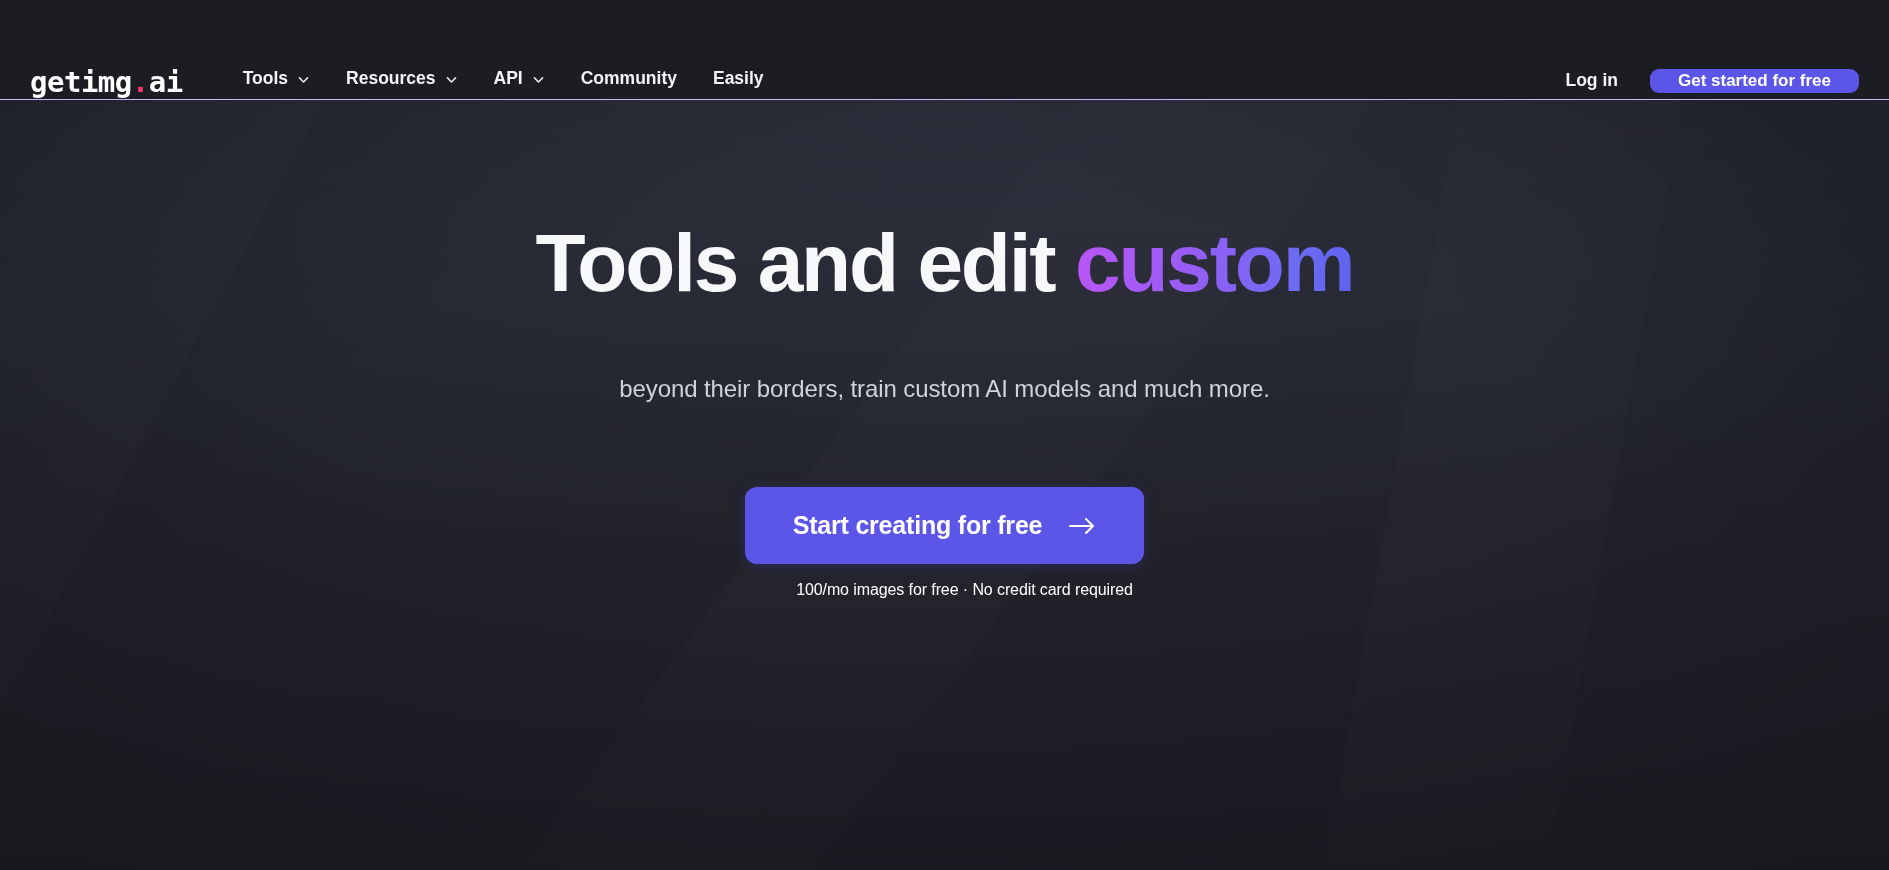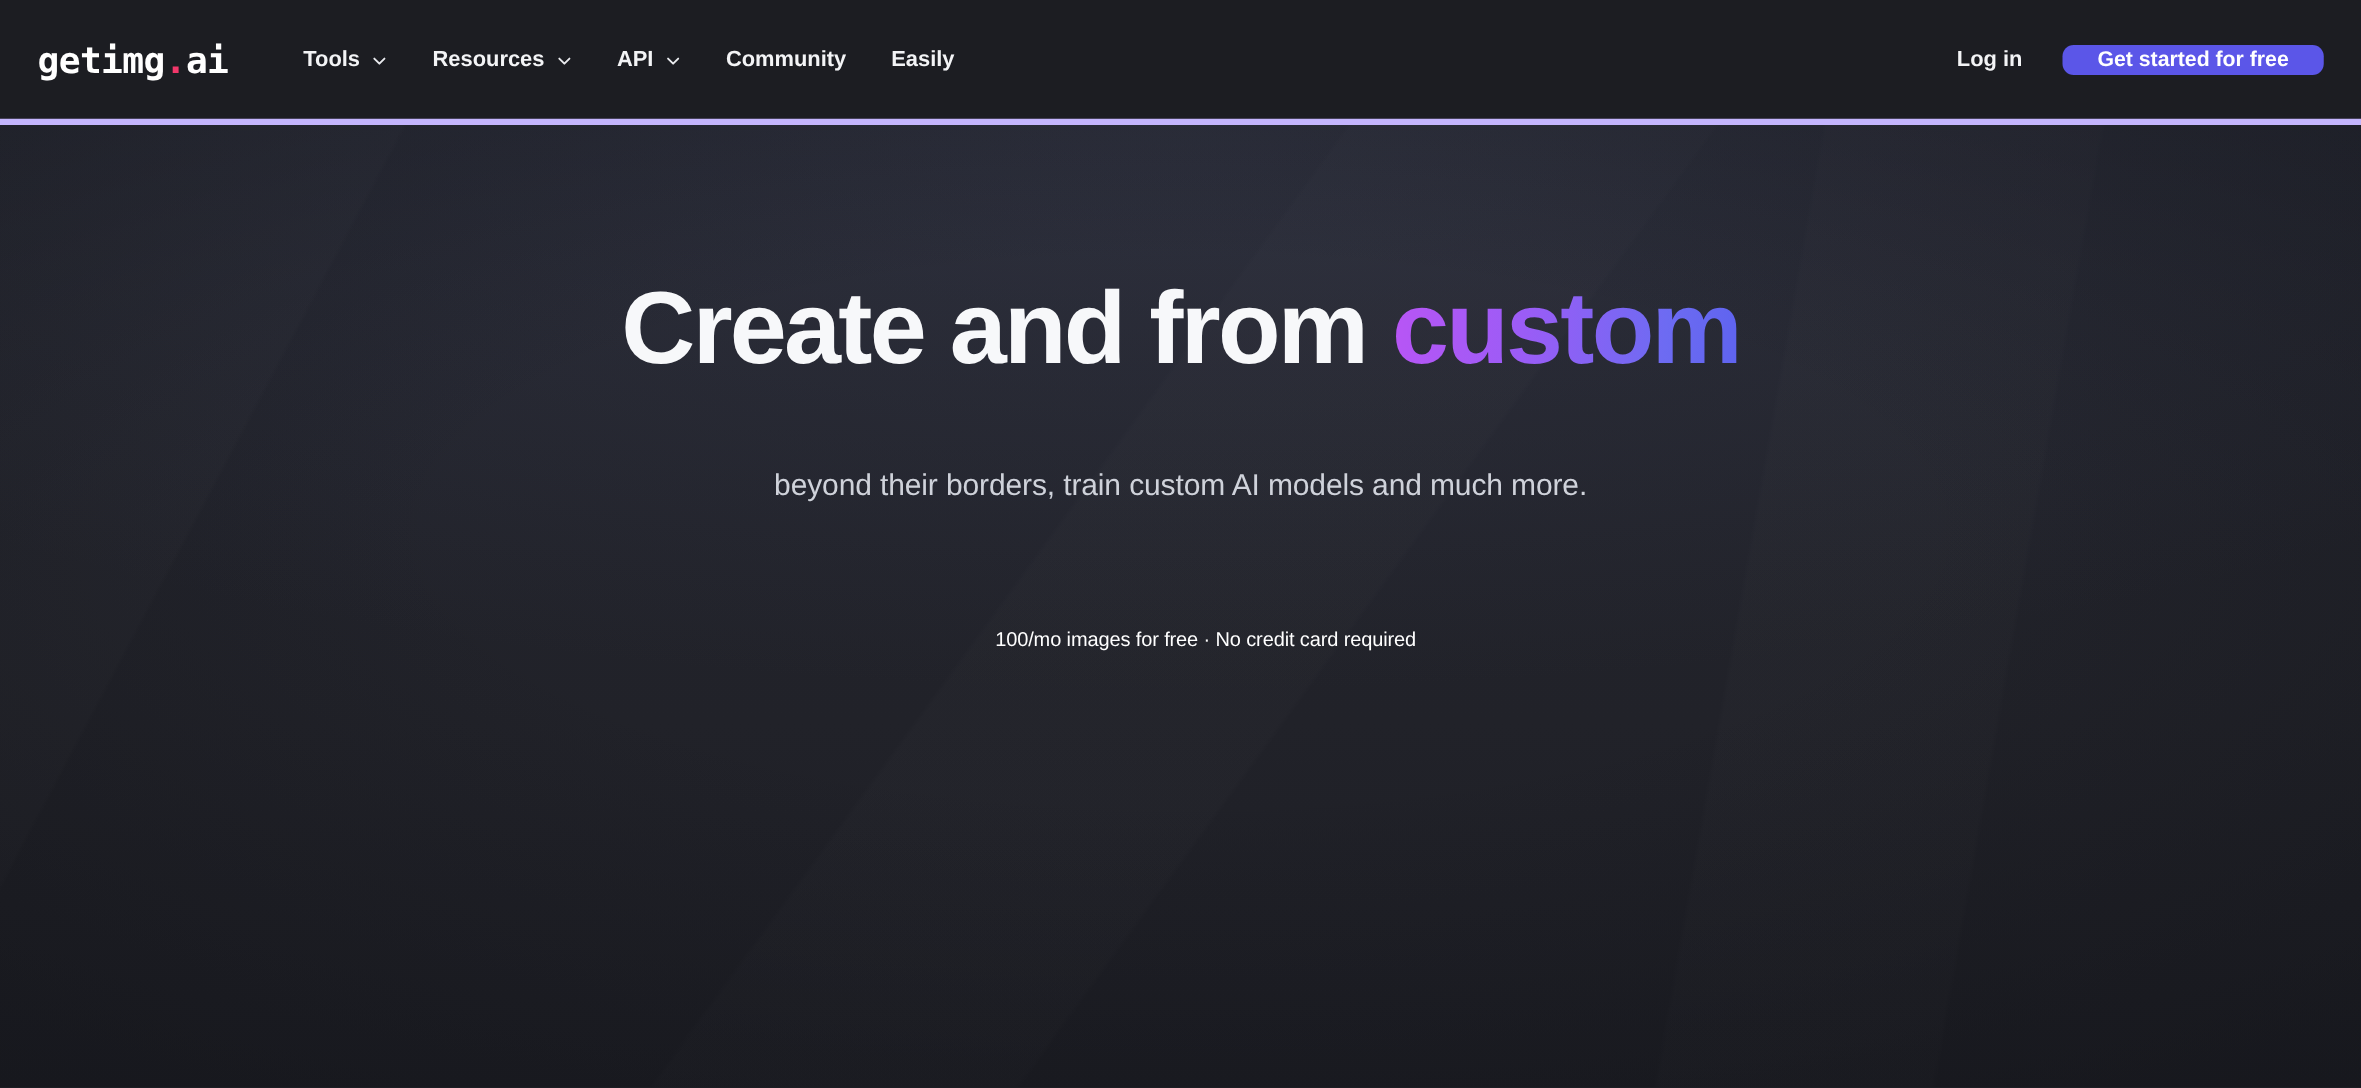--- a/index.html
+++ b/index.html
@@ -11,23 +11,23 @@
     background: #1b1c21;
     font-family: "Liberation Sans", sans-serif;
     -webkit-font-smoothing: antialiased;
   }
 
   
   .site-header {
     position: relative;
     height: 100px;
     background: #1c1d22;
-    border-bottom: 5px solid #c4b5fd;
-    display: flex;
-    align-items: center;
+    border-bottom: 1px solid #c4b5fd;
+    display: flex;
+    align-items: flex-end;
     padding: 0 30px 0 30px;
     z-index: 5;
   }
 
   .brand {
     font-family: "DejaVu Sans Mono", "Liberation Mono", monospace;
     font-size: 29px;
     font-weight: 700;
     letter-spacing: -0.5px;
     color: #ffffff;
@@ -254,29 +254,37 @@
 </header>
 
 <section class="hero">
 
   <div class="hero-bg"></div>
   <div class="hero-vignette"></div>
 
   <div class="hero-inner">
 
     <h1 class="headline">
-      <span class="line"><span>Create and from </span><span class="grad">custom</span></span>
+      <span class="line"><span>Tools and edit </span><span class="grad">custom</span></span>
     </h1>
 
     <p class="subhead">
       <span class="line">beyond their borders, train custom AI models and much more.</span>
     </p>
 
     <div class="cta-wrap">
 
+      <button class="btn-cta">
+        <span>Start creating for free</span>
+        <span class="arrow">
+          <svg width="28" height="20" viewBox="0 0 28 20" fill="none" xmlns="http://www.w3.org/2000/svg">
+            <path d="M2 10h23M18 3l7 7-7 7" stroke="#ffffff" stroke-width="2.1" stroke-linecap="round" stroke-linejoin="round"></path>
+          </svg>
+        </span>
+      </button>
 
       <div class="cta-note">100/mo images for free · No credit card required</div>
 
     </div>
 
   </div>
 
 </section>
 
 </body></html>

